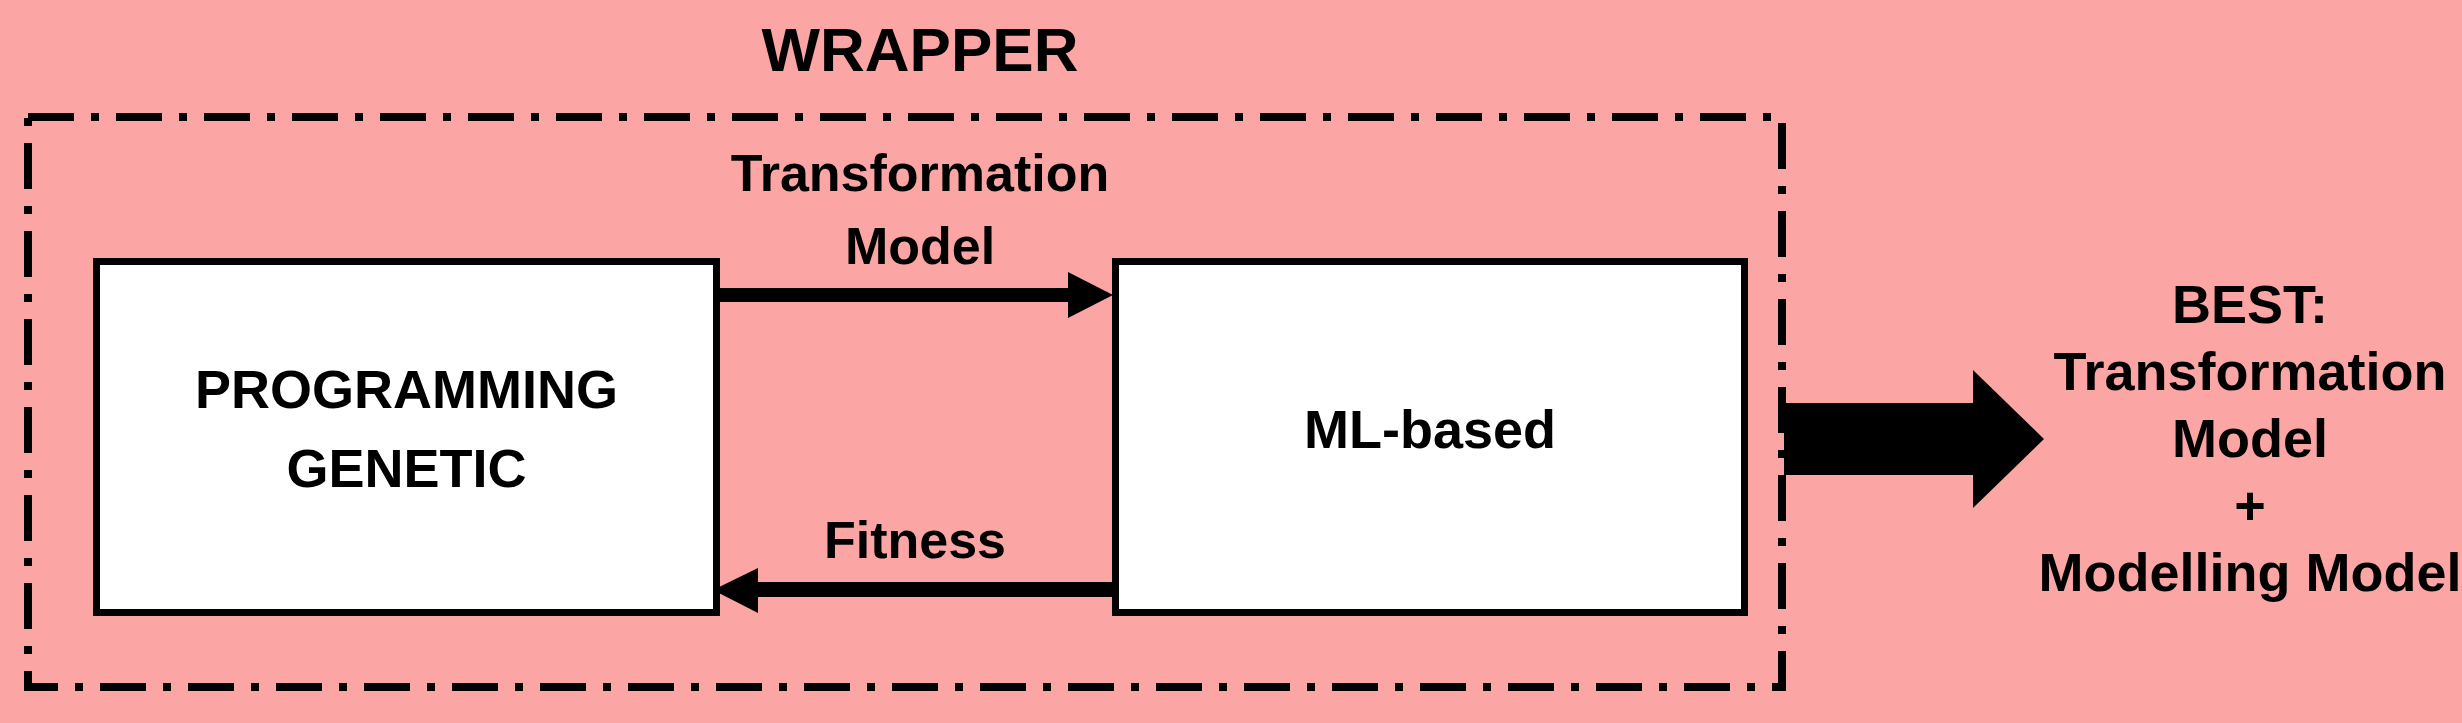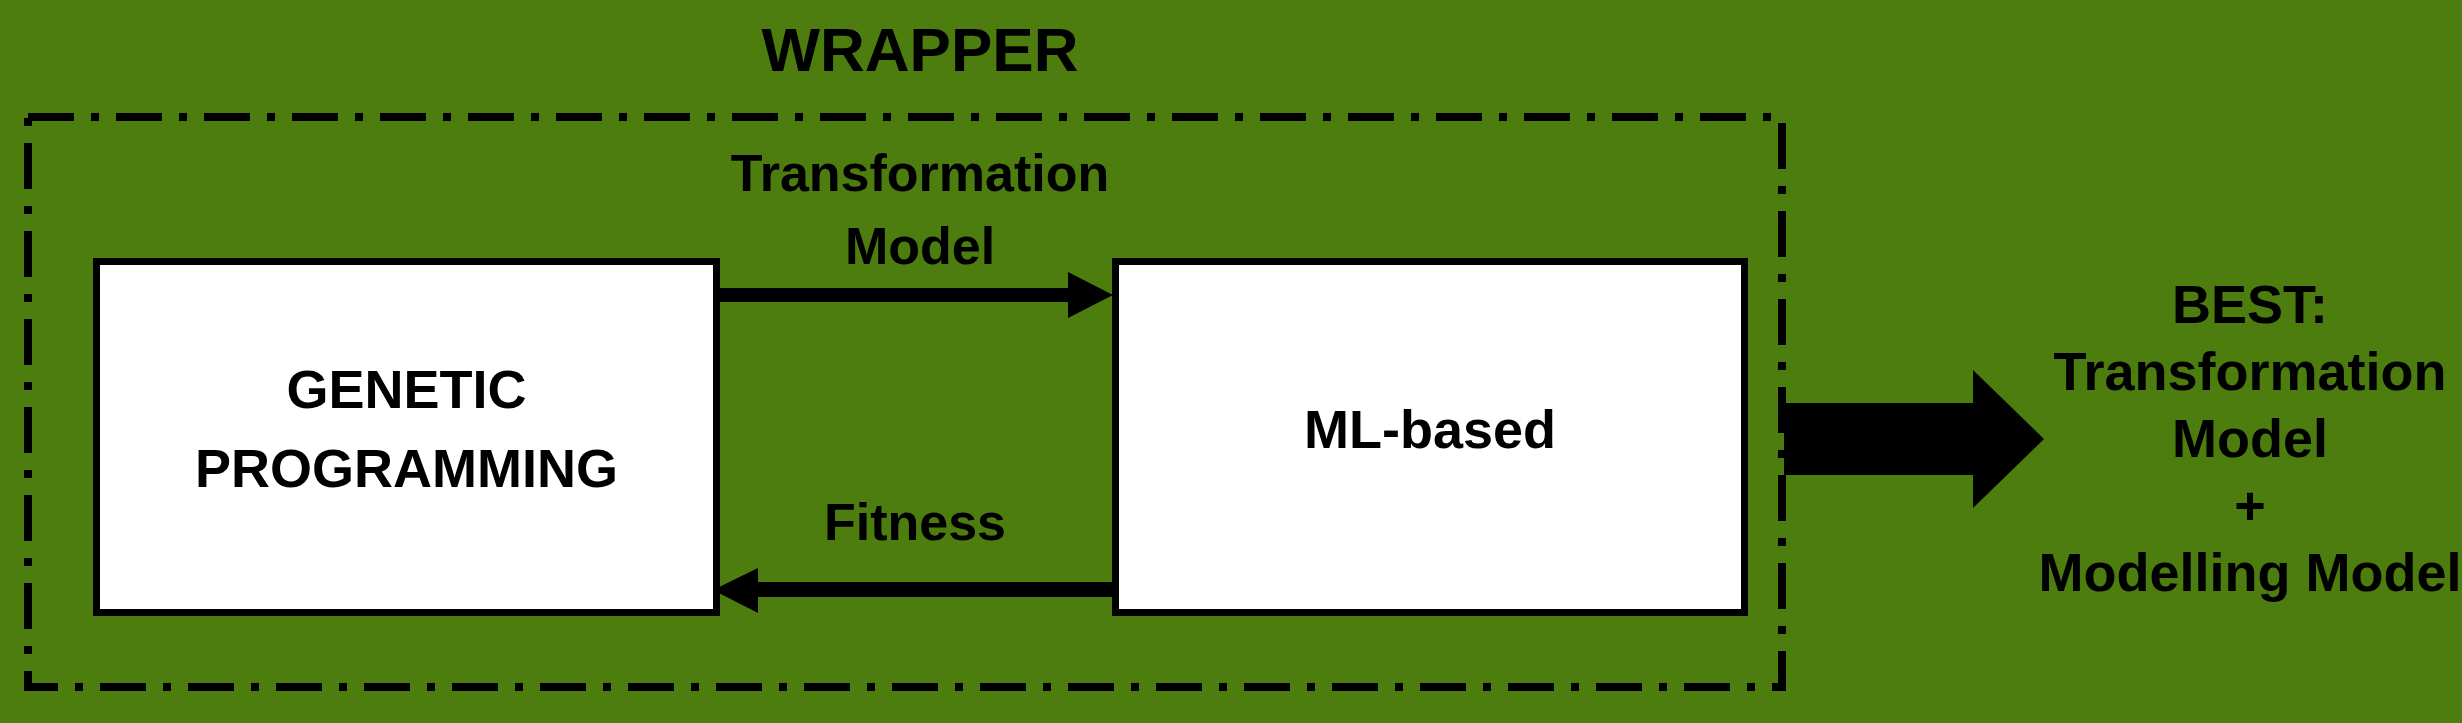--- a/index.html
+++ b/index.html
@@ -4,21 +4,21 @@
 <style>
   html, body {
     margin: 0;
     padding: 0;
     background: #ffffff;
   }
   #canvas {
     position: relative;
     width: 2462px;
     height: 723px;
-    background: #4d7c0f;
+    background: #fca5a5;
     overflow: hidden;
     font-family: "Liberation Sans", sans-serif;
     color: #000000;
   }
   #diagram-svg {
     position: absolute;
     left: 0;
     top: 0;
     width: 2462px;
     height: 723px;
@@ -66,21 +66,21 @@
     line-height: 73px;
     text-align: center;
     white-space: nowrap;
   }
   #transformation-label {
     left: 920px;
     top: 137px;
   }
   #fitness-label {
     left: 915px;
-    top: 486px;
+    top: 504px;
   }
   #best-output-text {
     left: 2250px;
     top: 271px;
     font-size: 54px;
     font-weight: bold;
     line-height: 67px;
     text-align: center;
     white-space: nowrap;
   }
@@ -104,22 +104,22 @@
       <rect x="755" y="582" width="358" height="15" fill="#000000"></rect>
       <polygon points="758,568 758,613 713,590" fill="#000000"></polygon>
     </g>
 
     <polygon points="1784,403 1973,403 1973,370 2044,439 1973,508 1973,475 1784,475" fill="#000000"></polygon>
   </svg>
 
   <div id="wrapper-title" class="abs centered-x">WRAPPER</div>
 
   <div id="gp-box" class="abs process-box">
+    <span class="block-line">PROGRAMMING</span>
     <span class="block-line">GENETIC</span>
-    <span class="block-line">PROGRAMMING</span>
   </div>
 
   <div id="ml-box" class="abs process-box">
     <span class="block-line">ML-based</span>
   </div>
 
   <div id="transformation-label" class="abs centered-x flow-label">
     <span class="block-line">Transformation</span>
     <span class="block-line">Model</span>
   </div>

